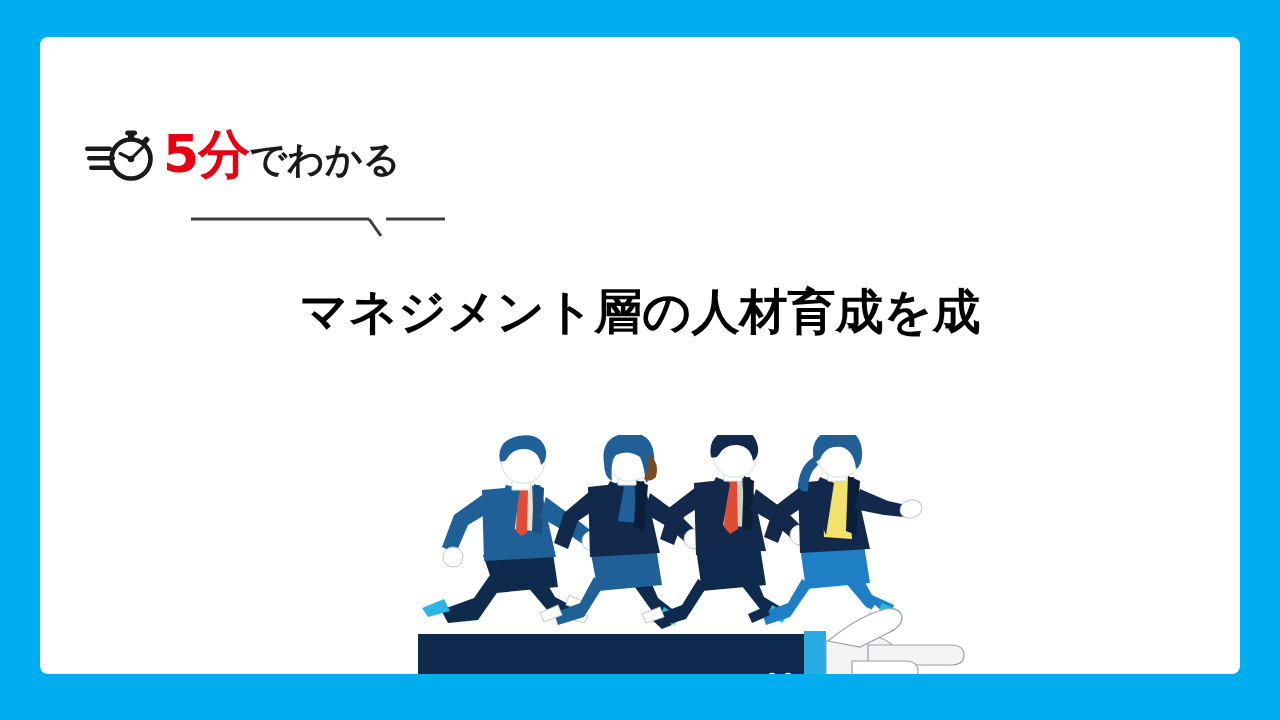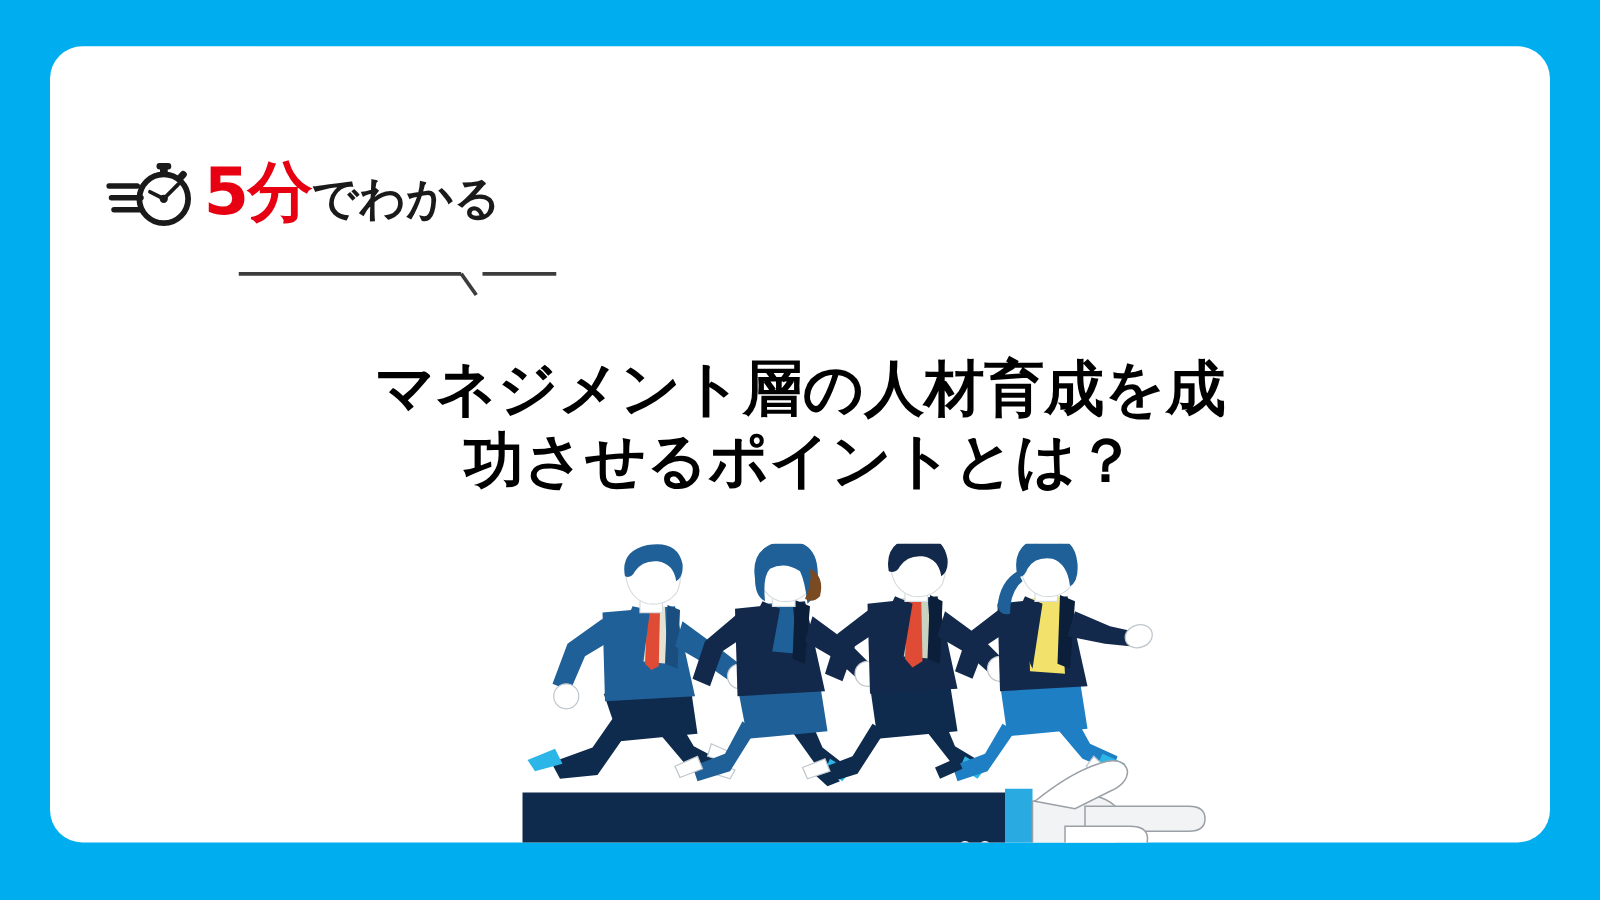--- a/index.html
+++ b/index.html
@@ -23,21 +23,21 @@
   }
 
   
   #card {
     position: absolute;
     left: 40px;
     top: 37px;
     width: 1200px;
     height: 637px;
     background: #FFFFFF;
-    border-radius: 26px;
+    border-radius: 8px;
     overflow: hidden;
   }
 
   
   #kicker {
     position: absolute;
     left: 45px;
     top: 80px;
     height: 74px;
     display: flex;
@@ -155,21 +155,20 @@
     </div>
 
     <svg id="kicker-rule" viewBox="0 0 300 26">
       <line x1="41" y1="4" x2="219" y2="4" stroke="#3C3C3C" stroke-width="3"></line>
       <line x1="219" y1="4" x2="231" y2="21" stroke="#3C3C3C" stroke-width="3"></line>
       <line x1="236" y1="4" x2="295" y2="4" stroke="#3C3C3C" stroke-width="3"></line>
     </svg>
 
     <h1 id="headline">
       <span class="hl-line">マネジメント層の人材育成を成</span>
-      <span class="hl-line">功させるポイントとは？</span>
     </h1>
 
     <svg id="illustration" viewBox="0 0 570 270">
 
       <g>
 
         <path d="M93 152 L70 185 L40 188 L33 175 L66 163 L82 140 Z" fill="#0E2B4D"></path>
         <path d="M42 176 L20 182 L14 173 L36 164 Z" fill="#2CB6E8"></path>
 
         <path d="M118 150 L140 176 L163 185 L168 173 L147 162 L134 140 Z" fill="#0E2B4D"></path>

